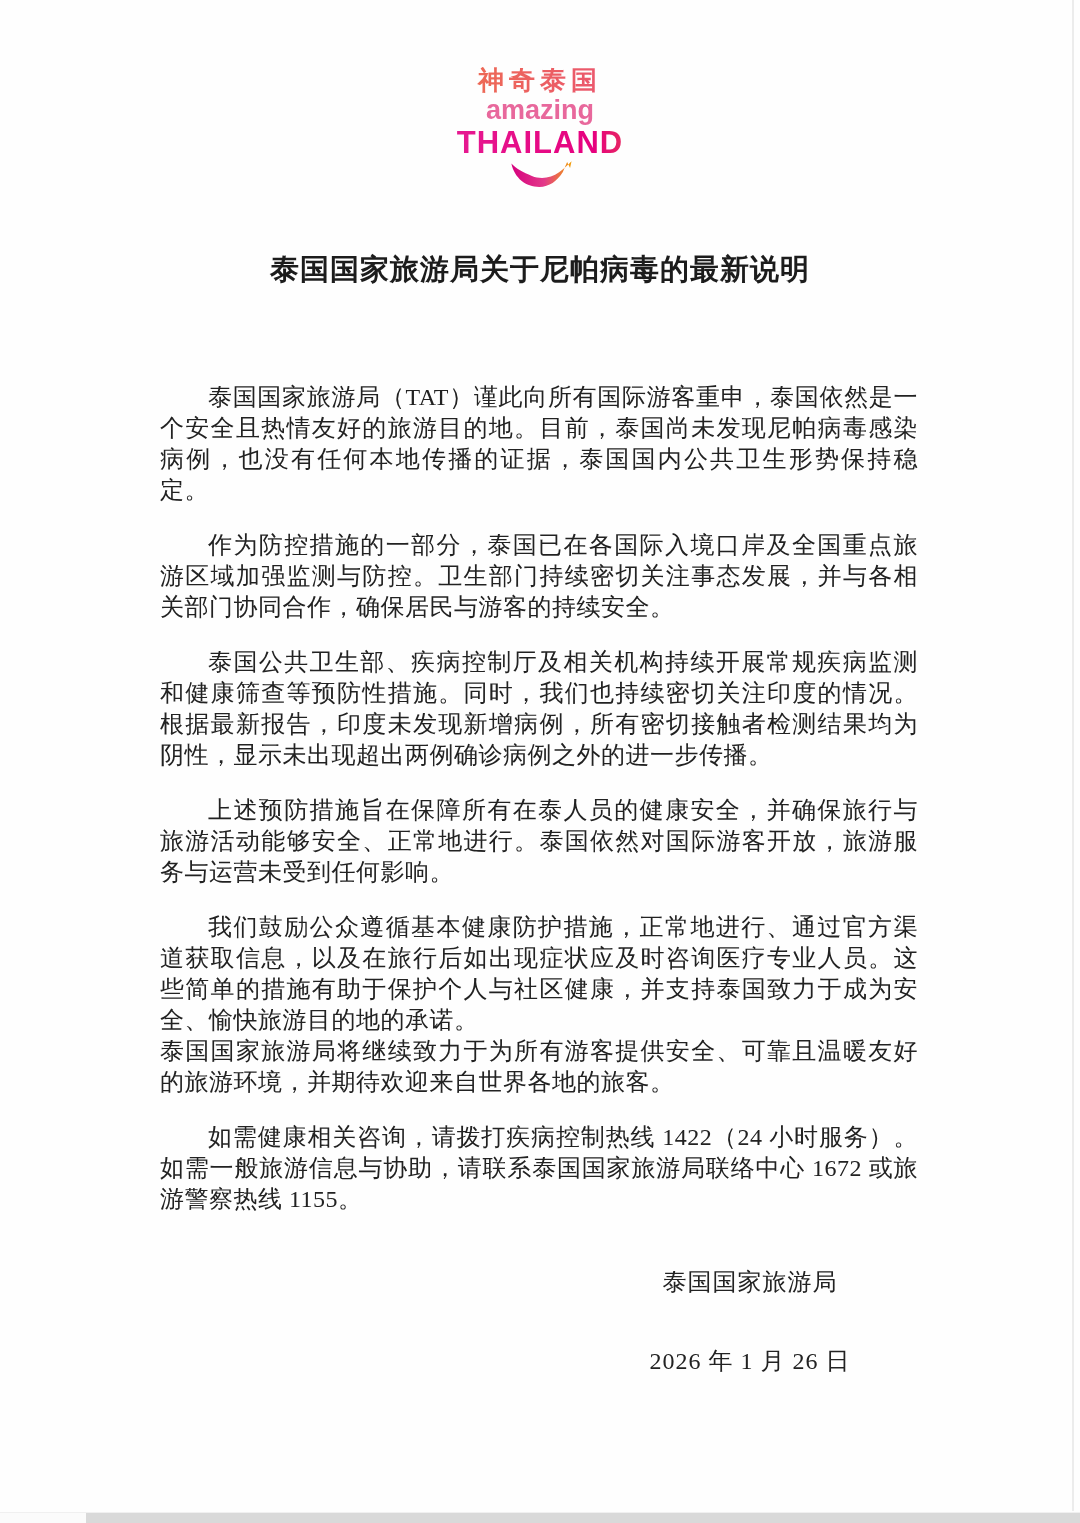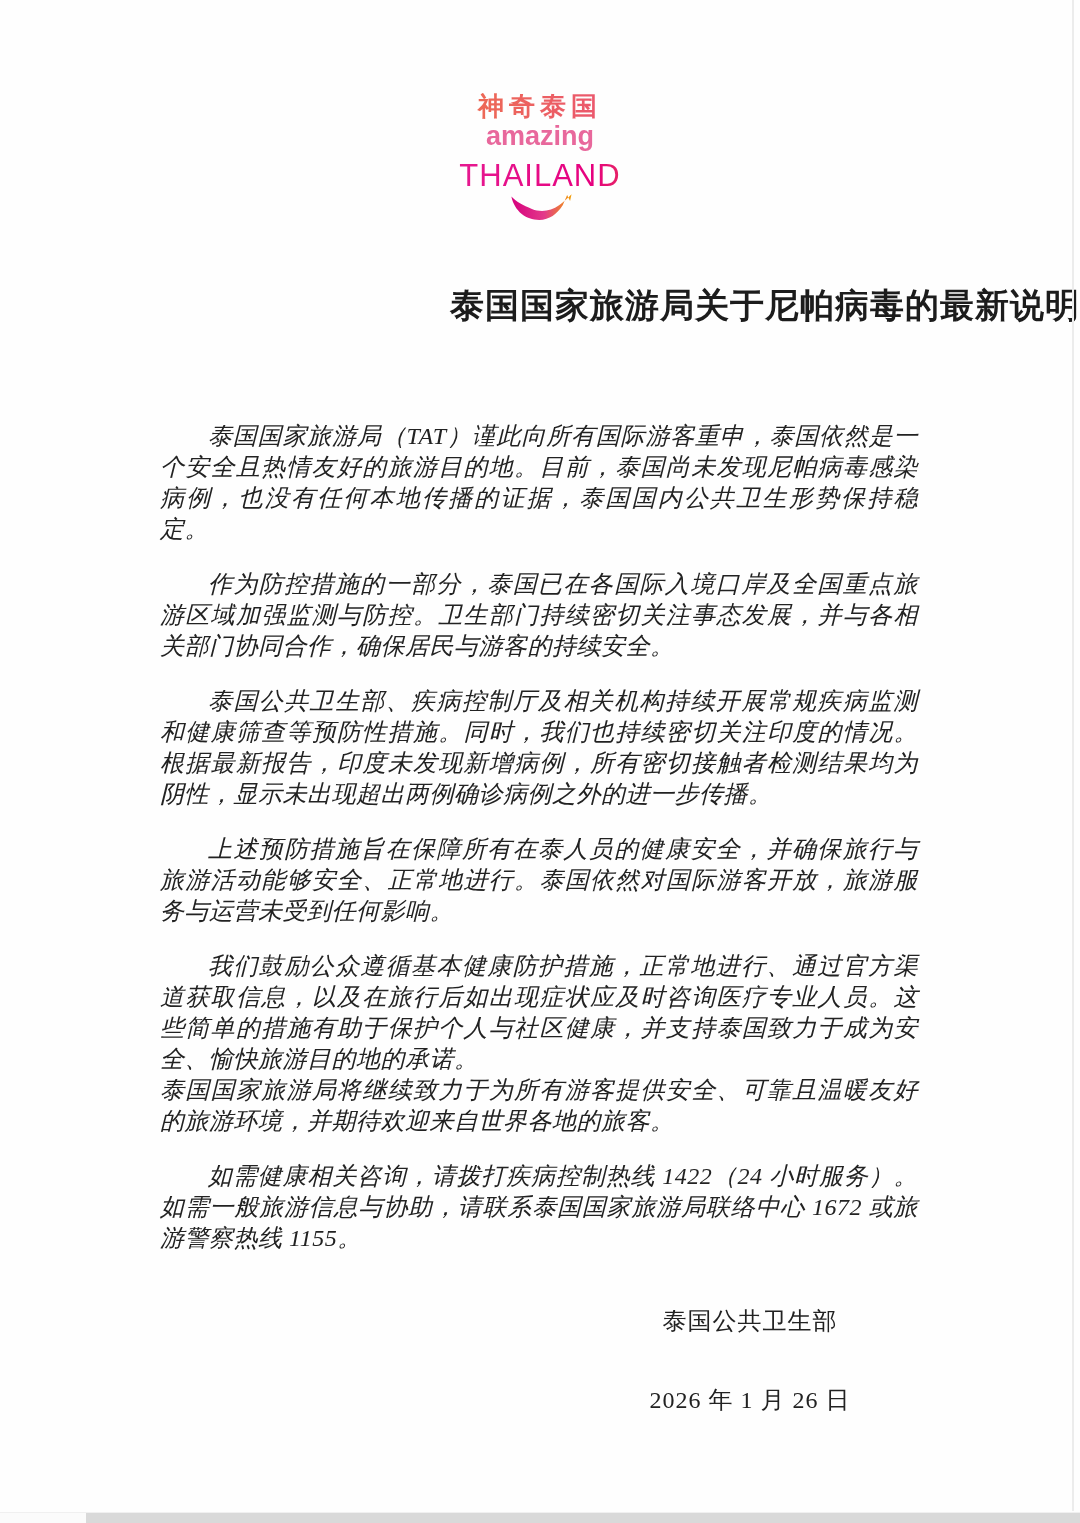--- a/index.html
+++ b/index.html
@@ -9,21 +9,21 @@
     font-family: "Liberation Serif", "DejaVu Serif", serif;
     overflow: hidden;
   }
   .page {
     position: relative;
     width: 1080px; height: 1523px;
     background: #fefefe;
   }
   
   .logo {
-    padding-top: 93px;
+    padding-top: 67px;
     text-align: center;
     line-height: 1;
   }
   .logo-cn {
     font-size: 26px;
     font-weight: bold;
     letter-spacing: 5px;
     background: linear-gradient(90deg, #f6a51c 0%, #ef7742 35%, #e8418c 70%, #c94396 100%);
     -webkit-background-clip: text;
     background-clip: text;
@@ -31,54 +31,54 @@
     font-family: "Liberation Sans", "DejaVu Sans", sans-serif;
   }
   .logo-amazing {
     margin-top: 4px;
     font-size: 27px;
     font-weight: 600;
     color: #e8689c;
     font-family: "Liberation Sans", "DejaVu Sans", sans-serif;
   }
   .logo-thailand {
-    margin-top: 10px;
+    margin-top: 3px;
     font-size: 31px;
-    font-weight: normal;
+    font-weight: bold;
     letter-spacing: 1px;
     background: linear-gradient(90deg,
       #f2a007 0%, #f2a007 20%,
       #e6269a 36%, #e6007e 55%,
       #e8a00c 66%, #8a5aa8 80%,
       #e6007e 94%);
     -webkit-background-clip: text;
     background-clip: text;
     color: transparent;
     font-family: "Liberation Sans", "DejaVu Sans", sans-serif;
   }
   .logo-swoosh { display: block; margin: 2px auto 0 auto; }
   
   .title {
     margin-top: 58px;
-    text-align: right;
-    font-size: 34px;
+    text-align: center;
+    font-size: 29px;
     font-weight: bold;
     color: #1c1c1c;
     letter-spacing: 1px;
   }
   
   .content {
     margin: 92px 162px 0 160px;  
     font-size: 24px;
     line-height: 31px;
     color: #222222;
     letter-spacing: 0.5px;
     text-align: justify;
   }
-  .content p { text-indent: 2em; margin-bottom: 24px; font-style: italic; }
+  .content p { text-indent: 2em; margin-bottom: 24px; }
   .content p.flush { text-indent: 0; }
   .content p.tight { margin-bottom: 0; }
   .content p.gap-lg { margin-top: 14px; }
   
   .signature {
     margin-top: 50px;
     margin-left: auto;
     margin-right: 160px;
     width: 340px;
     text-align: center;
@@ -144,21 +144,21 @@
     <p>泰国国家旅游局（TAT）谨此向所有国际游客重申，泰国依然是一个安全且热情友好的旅游目的地。目前，泰国尚未发现尼帕病毒感染病例，也没有任何本地传播的证据，泰国国内公共卫生形势保持稳定。</p>
     <p>作为防控措施的一部分，泰国已在各国际入境口岸及全国重点旅游区域加强监测与防控。卫生部门持续密切关注事态发展，并与各相关部门协同合作，确保居民与游客的持续安全。</p>
     <p>泰国公共卫生部、疾病控制厅及相关机构持续开展常规疾病监测和健康筛查等预防性措施。同时，我们也持续密切关注印度的情况。根据最新报告，印度未发现新增病例，所有密切接触者检测结果均为阴性，显示未出现超出两例确诊病例之外的进一步传播。</p>
     <p>上述预防措施旨在保障所有在泰人员的健康安全，并确保旅行与旅游活动能够安全、正常地进行。泰国依然对国际游客开放，旅游服务与运营未受到任何影响。</p>
     <p class="tight">我们鼓励公众遵循基本健康防护措施，正常地进行、通过官方渠道获取信息，以及在旅行后如出现症状应及时咨询医疗专业人员。这些简单的措施有助于保护个人与社区健康，并支持泰国致力于成为安全、愉快旅游目的地的承诺。</p>
     <p class="flush">泰国国家旅游局将继续致力于为所有游客提供安全、可靠且温暖友好的旅游环境，并期待欢迎来自世界各地的旅客。</p>
     <p class="gap-lg">如需健康相关咨询，请拨打疾病控制热线 1422（24 小时服务）。如需一般旅游信息与协助，请联系泰国国家旅游局联络中心 1672 或旅游警察热线 1155。</p>
   </div>
 
   <div class="signature">
-    <div>泰国公共卫生部</div>
+    <div>泰国国家旅游局</div>
     <div class="date">2026 年 1 月 26 日</div>
   </div>
 
   <div class="right-edge-line"></div>
   <div class="bottom-bar">
     <div class="track-start"></div>
   </div>
 
 </div>
 

